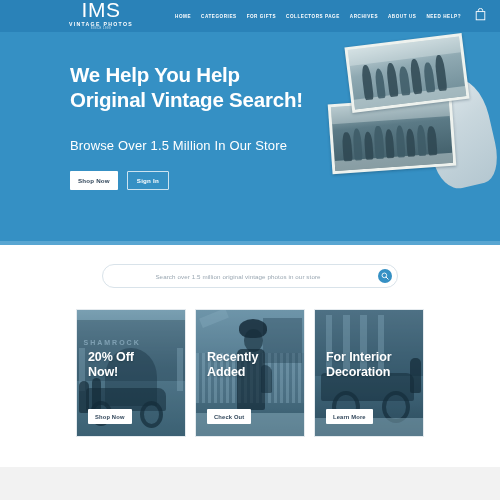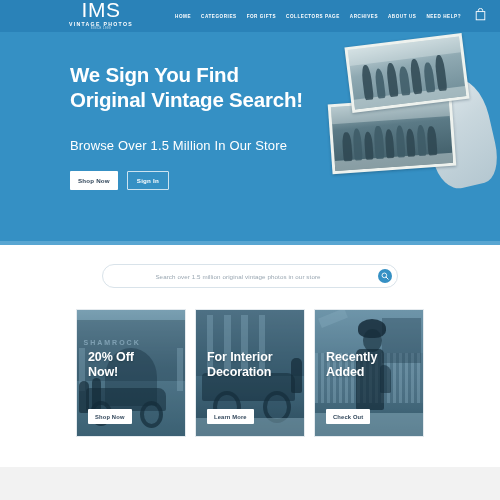--- a/index.html
+++ b/index.html
@@ -395,21 +395,21 @@
         <div class="fig l" style="left:43%;width:8%;height:48%"></div>
         <div class="fig" style="left:54%;width:8%;height:57%"></div>
         <div class="fig l" style="left:65%;width:8%;height:50%"></div>
         <div class="fig" style="left:76%;width:8%;height:60%"></div>
       </div>
     </div>
   </div>
 
   <div class="hero-inner">
     <h1 class="hero-title">
-      <span>We Sign You Find</span><br>
+      <span>We Help You Help</span><br>
       <span>Original Vintage Search!</span>
     </h1>
     <p class="hero-sub">Browse Over 1.5 Million In Our Store</p>
     <div class="hero-btns">
       <button class="btn-solid">Shop Now</button>
       <button class="btn-outline">Sign In</button>
     </div>
   </div>
 
   <div class="hero-accent"></div>
@@ -449,20 +449,43 @@
       <div class="card-title">
         <span>20% Off</span><br>
         <span>Now!</span>
       </div>
     </div>
     <button class="card-btn">Shop Now</button>
   </div>
 
   <div class="card">
     <div class="card-bg">
+      <div class="scene s2">
+        <div class="fence" style="left:0;top:34%;width:100%;height:40%"></div>
+        <div class="bld" style="right:2%;top:6%;width:36%;height:36%"></div>
+        <div class="colm" style="left:4%;top:2%;width:26%;height:8%;transform:rotate(-22deg)"></div>
+        <div class="kid-cap" style="left:40%;top:7%;width:26%;height:15%"></div>
+        <div class="kid-head" style="left:44%;top:15%;width:18%;height:18%"></div>
+        <div class="kid-body" style="left:38%;top:31%;width:26%;height:48%"></div>
+        <div class="carbody" style="left:60%;top:44%;width:10%;height:22%"></div>
+        <div class="pi-ground" style="height:18%"></div>
+      </div>
+      <div class="card-tint"></div>
+    </div>
+    <div class="card-body">
+      <div class="card-title">
+        <span>Recently</span><br>
+        <span>Added</span>
+      </div>
+    </div>
+    <button class="card-btn">Check Out</button>
+  </div>
+
+  <div class="card">
+    <div class="card-bg">
       <div class="scene s3">
         <div class="bld" style="left:0;top:0;width:100%;height:52%"></div>
         <div class="colm" style="left:10%;top:4%;width:6%;height:44%"></div>
         <div class="colm" style="left:26%;top:4%;width:6%;height:44%"></div>
         <div class="colm" style="left:42%;top:4%;width:6%;height:44%"></div>
         <div class="colm" style="left:58%;top:4%;width:6%;height:44%"></div>
         <div class="carbody" style="left:6%;top:50%;width:86%;height:22%"></div>
         <div class="wheel" style="left:16%;top:64%;width:26%;height:26%"></div>
         <div class="wheel" style="left:62%;top:64%;width:26%;height:26%"></div>
         <div class="kid-body" style="right:2%;top:38%;width:10%;height:28%"></div>
@@ -471,39 +494,16 @@
       <div class="card-tint"></div>
     </div>
     <div class="card-body">
       <div class="card-title">
         <span>For Interior</span><br>
         <span>Decoration</span>
       </div>
     </div>
     <button class="card-btn">Learn More</button>
   </div>
-
-  <div class="card">
-    <div class="card-bg">
-      <div class="scene s2">
-        <div class="fence" style="left:0;top:34%;width:100%;height:40%"></div>
-        <div class="bld" style="right:2%;top:6%;width:36%;height:36%"></div>
-        <div class="colm" style="left:4%;top:2%;width:26%;height:8%;transform:rotate(-22deg)"></div>
-        <div class="kid-cap" style="left:40%;top:7%;width:26%;height:15%"></div>
-        <div class="kid-head" style="left:44%;top:15%;width:18%;height:18%"></div>
-        <div class="kid-body" style="left:38%;top:31%;width:26%;height:48%"></div>
-        <div class="carbody" style="left:60%;top:44%;width:10%;height:22%"></div>
-        <div class="pi-ground" style="height:18%"></div>
-      </div>
-      <div class="card-tint"></div>
-    </div>
-    <div class="card-body">
-      <div class="card-title">
-        <span>Recently</span><br>
-        <span>Added</span>
-      </div>
-    </div>
-    <button class="card-btn">Check Out</button>
-  </div>
 </div>
 
 <div class="bottom-white"></div>
 <div class="footer-strip"></div>
 
 </body></html>

